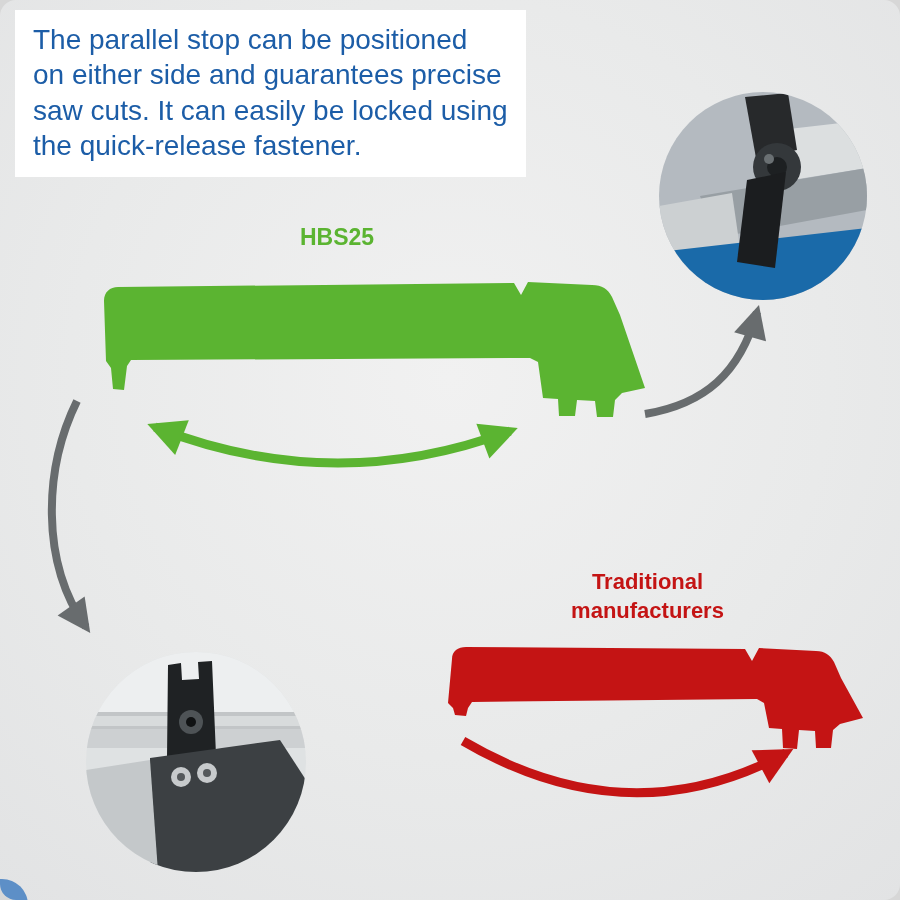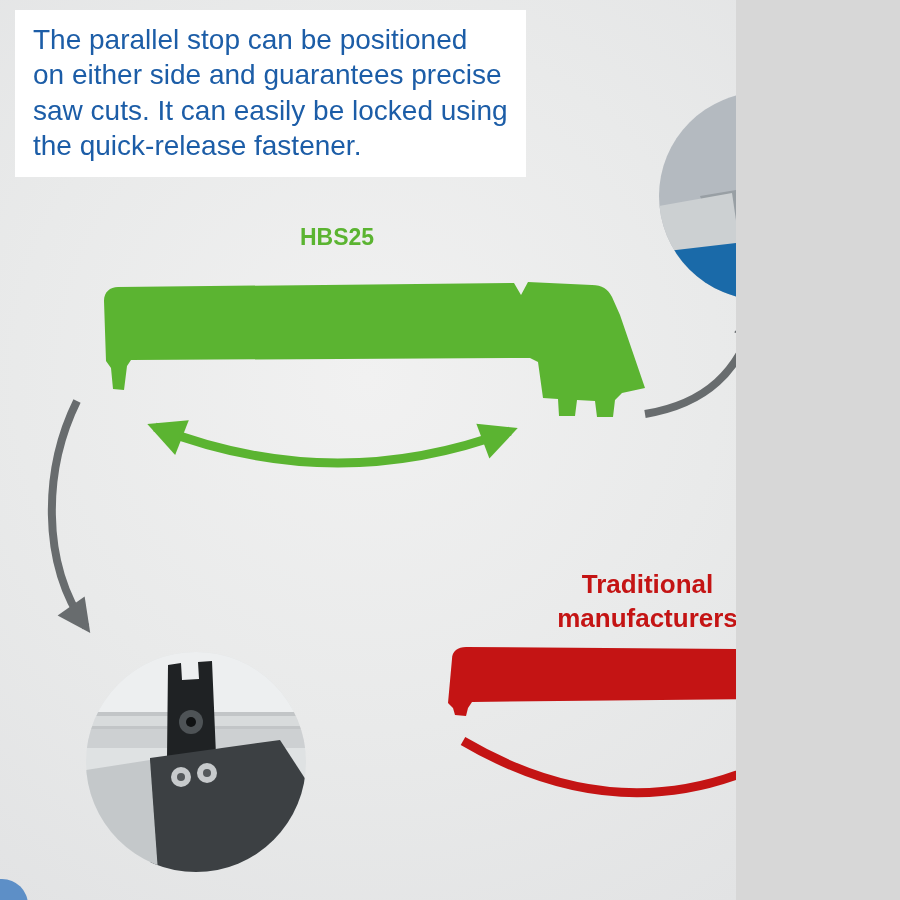--- a/index.html
+++ b/index.html
@@ -5,22 +5,23 @@
   :root{
     --color-green:#5bb431;
     --color-red:#c41414;
     --color-text_blue:#1c5da7;
     --color-arrow_gray:#686c6e;
     --color-photo_blue:#1a6aa9;
   }
   *{margin:0;padding:0;box-sizing:border-box;}
   body{font-family:"Liberation Sans",sans-serif;background:#d7d7d7;}
   .canvas{
-    position:relative;width:736px;height:900px;overflow:hidden;
+    position:relative;width:900px;height:900px;overflow:hidden;
     background:radial-gradient(circle at 50% 42%, #f1f1f1 0%, #e9eaea 55%, #e2e3e4 100%);
+    border-radius:16px;
   }
   .scene{position:absolute;left:0;top:0;}
   .fill-green{fill:var(--color-green);}
   .stroke-green{stroke:var(--color-green);}
   .fill-red{fill:var(--color-red);}
   .stroke-red{stroke:var(--color-red);}
   .fill-gray{fill:var(--color-arrow_gray);}
   .stroke-gray{stroke:var(--color-arrow_gray);}
   .arrow{fill:none;stroke-linecap:butt;}
   .intro-box{
@@ -30,21 +31,21 @@
   .intro-text{
     color:var(--color-text_blue);font-size:28px;line-height:1.26;
     white-space:pre-line;font-weight:400;
   }
   .hbs-label{
     position:absolute;left:300px;top:224px;width:120px;text-align:left;
     color:var(--color-green);font-size:23px;font-weight:700;
   }
   .trad-label{
     position:absolute;left:545px;top:567px;width:205px;text-align:center;
-    color:var(--color-red);font-size:26px;font-weight:700;line-height:1.32;
+    color:var(--color-red);font-size:22px;font-weight:700;line-height:1.32;
     white-space:pre-line;
   }
 </style>
 </head>
 <body>
 
 <div class="canvas">
 
   <svg class="scene" width="900" height="900" viewBox="0 0 900 900">
     <defs>

